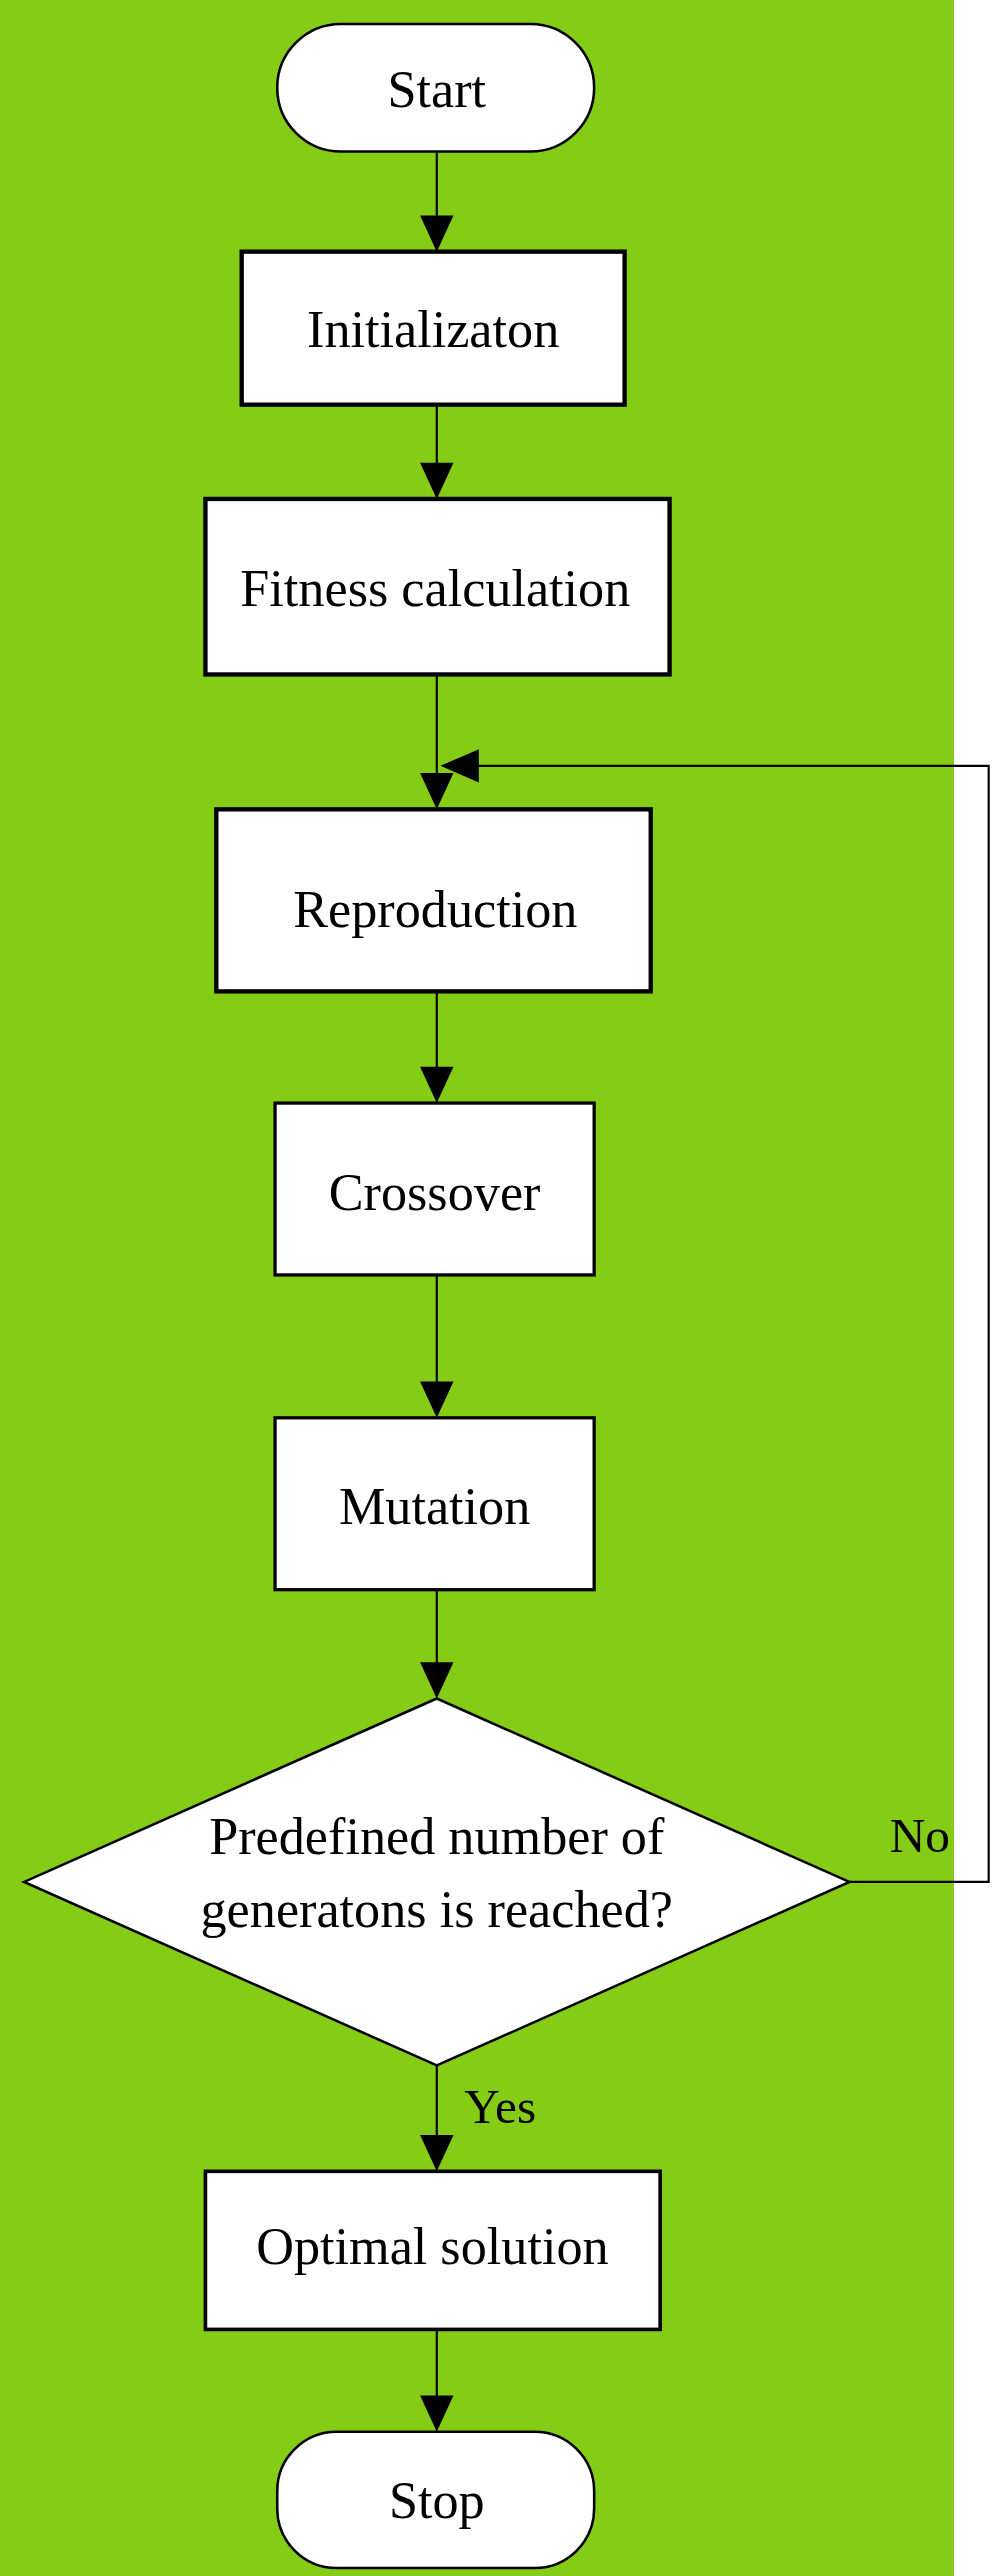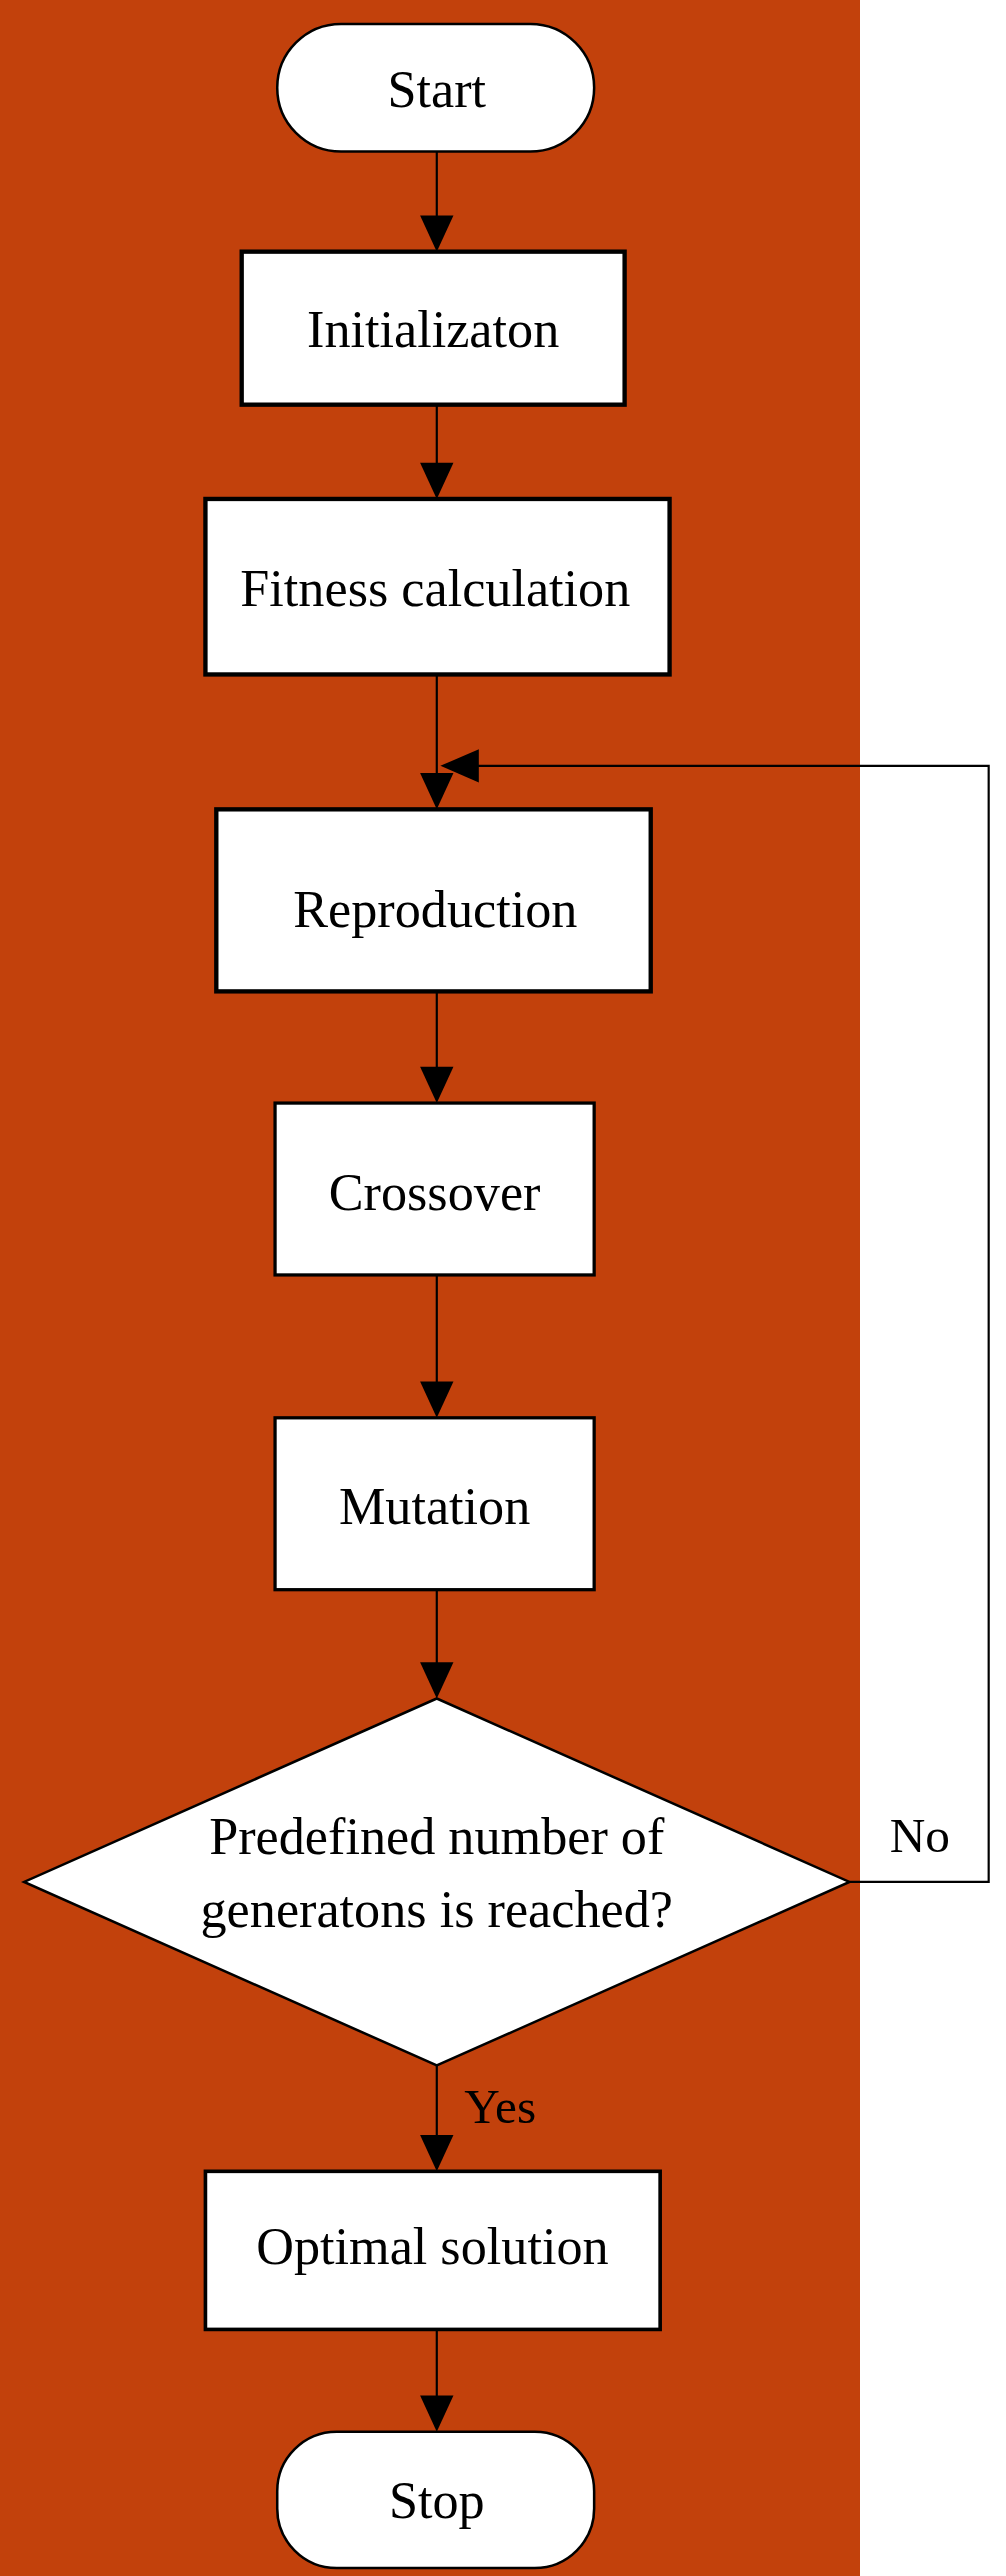--- a/index.html
+++ b/index.html
@@ -6,23 +6,23 @@
     margin: 0;
     padding: 0;
     background: #ffffff;
   }
   body {
     width: 1007px;
     height: 2576px;
   }
   .canvas {
     position: relative;
-    width: 860px;
+    width: 954px;
     height: 2576px;
-    background: #c2410c;
+    background: #84cc16;
   }
   svg { display: block; }
   .shape {
     fill: #ffffff;
     stroke: #000000;
   }
   text {
     font-family: "Liberation Serif", serif;
     fill: #000000;
   }

